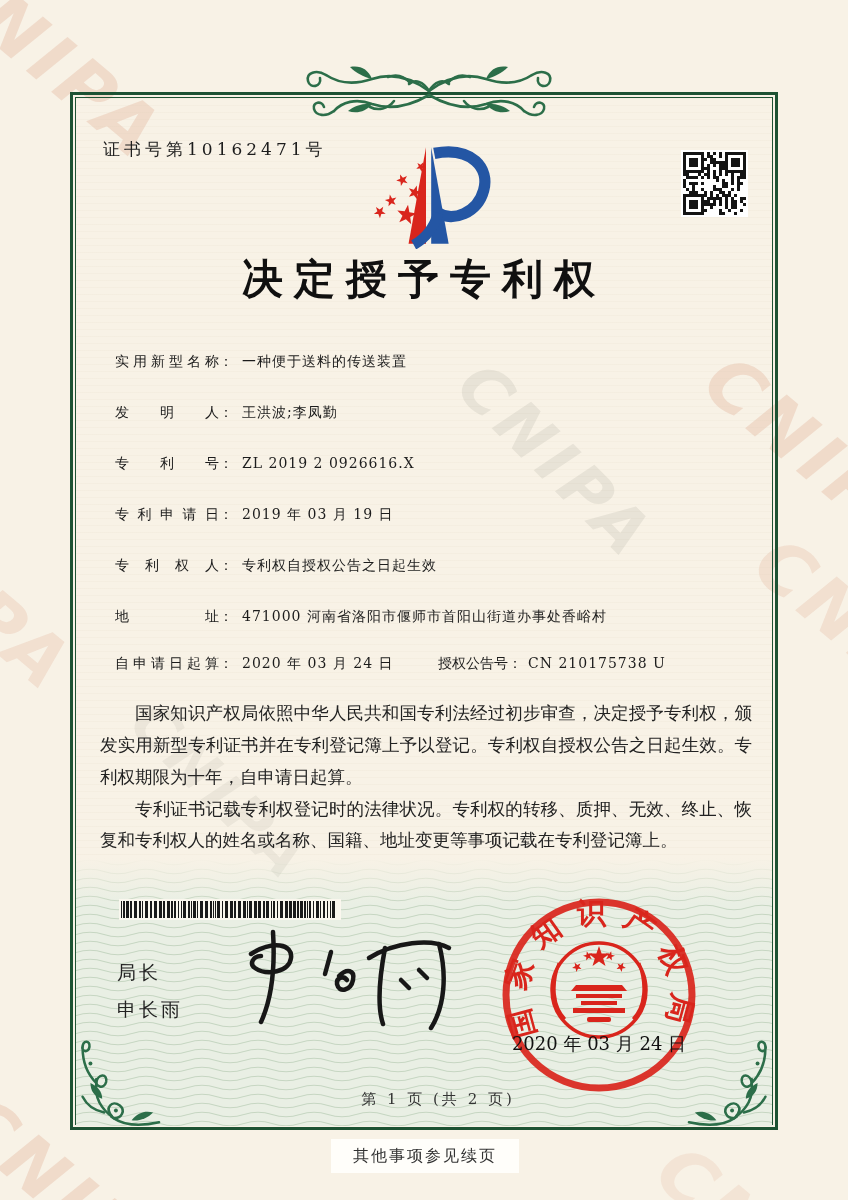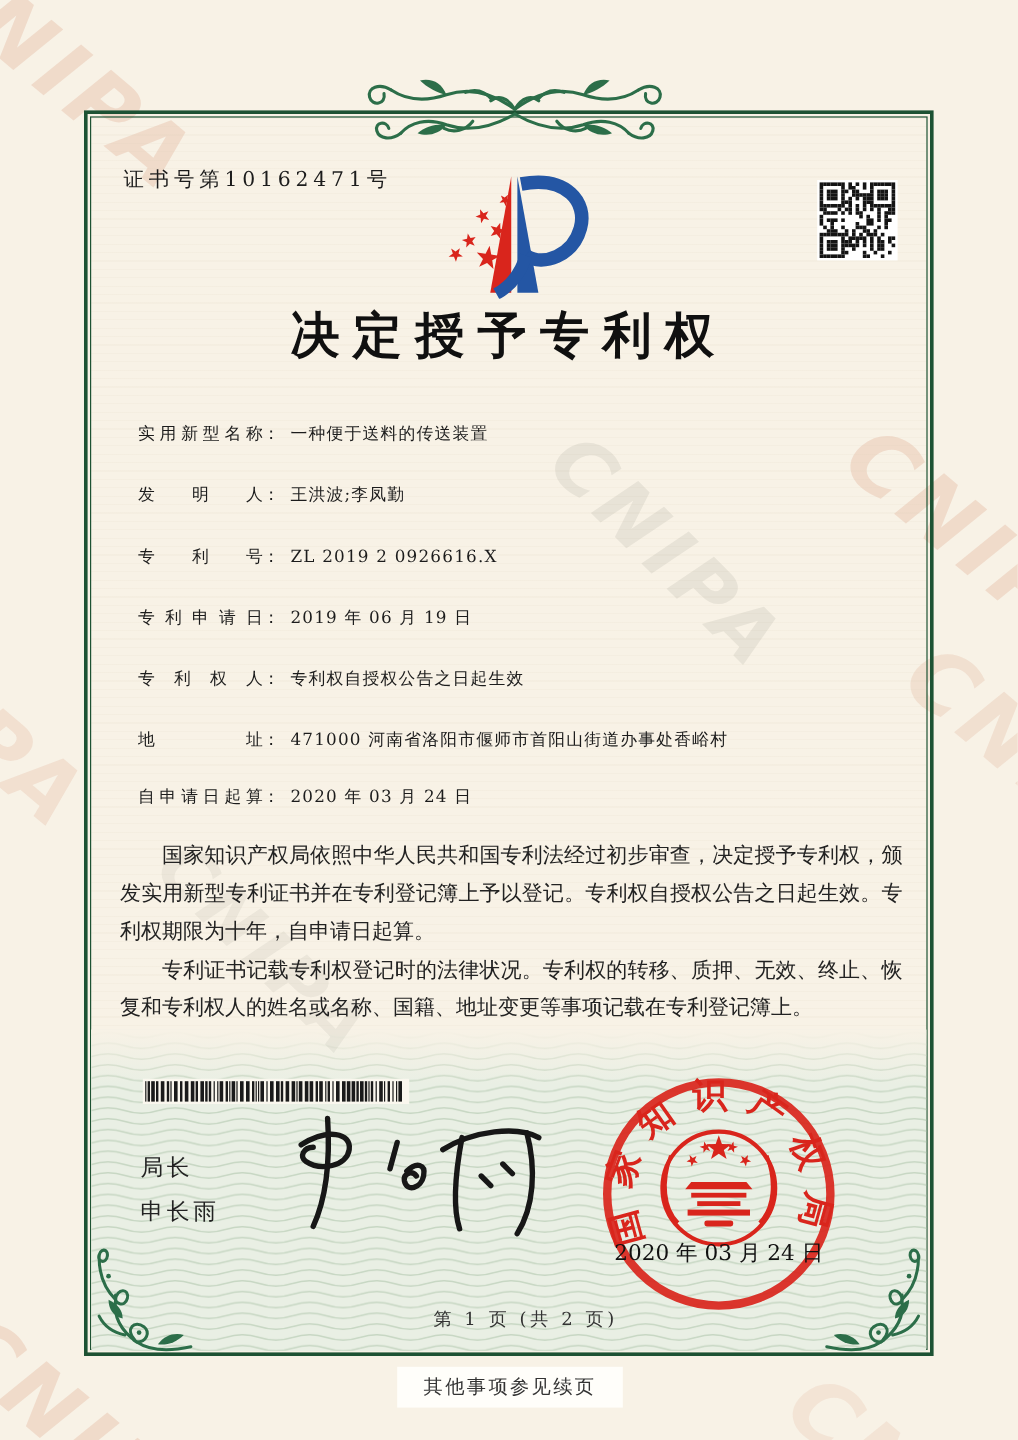--- a/index.html
+++ b/index.html
@@ -427,30 +427,33 @@
 <div class="row" style="top:353px;">
   <span class="lbl">实用新型名称</span><span class="colon">：</span><span class="val">一种便于送料的传送装置</span>
 </div>
 <div class="row" style="top:404px;">
   <span class="lbl">发明人</span><span class="colon">：</span><span class="val">王洪波;李凤勤</span>
 </div>
 <div class="row" style="top:455px;">
   <span class="lbl">专利号</span><span class="colon">：</span><span class="val">ZL 2019 2 0926616.X</span>
 </div>
 <div class="row" style="top:506px;">
-  <span class="lbl">专利申请日</span><span class="colon">：</span><span class="val">2019 年 06 月 19 日</span>
+  <span class="lbl">专利申请日</span><span class="colon">：</span><span class="val">2019 年 03 月 19 日</span>
 </div>
 <div class="row" style="top:557px;">
   <span class="lbl">专利权人</span><span class="colon">：</span><span class="val">专利权自授权公告之日起生效</span>
 </div>
 <div class="row" style="top:608px;">
   <span class="lbl">地址</span><span class="colon">：</span><span class="val">471000 河南省洛阳市偃师市首阳山街道办事处香峪村</span>
 </div>
 <div class="row" style="top:655px;">
   <span class="lbl">自申请日起算</span><span class="colon">：</span><span class="val">2020 年 03 月 24 日</span>
+  <span class="grant-no">
+    <span>授权公告号</span><span>：</span><span class="val">CN 210175738 U</span>
+  </span>
 </div>
 
 <div class="paras">
   <p>国家知识产权局依照中华人民共和国专利法经过初步审查，决定授予专利权，颁发实用新型专利证书并在专利登记簿上予以登记。专利权自授权公告之日起生效。专利权期限为十年，自申请日起算。</p>
   <p>专利证书记载专利权登记时的法律状况。专利权的转移、质押、无效、终止、恢复和专利权人的姓名或名称、国籍、地址变更等事项记载在专利登记簿上。</p>
 </div>
 
 <div class="barcode" id="barcode"><span style="width: 1px; margin-right: 1px;"></span><span style="width: 2px; margin-right: 1px;"></span><span style="width: 3px; margin-right: 1px;"></span><span style="width: 2px; margin-right: 2px;"></span><span style="width: 3px; margin-right: 2px;"></span><span style="width: 2px; margin-right: 1px;"></span><span style="width: 1px; margin-right: 2px;"></span><span style="width: 3px; margin-right: 2px;"></span><span style="width: 2px; margin-right: 2px;"></span><span style="width: 3px; margin-right: 2px;"></span><span style="width: 3px; margin-right: 1px;"></span><span style="width: 2px; margin-right: 2px;"></span><span style="width: 3px; margin-right: 1px;"></span><span style="width: 2px; margin-right: 1px;"></span><span style="width: 2px; margin-right: 2px;"></span><span style="width: 1px; margin-right: 2px;"></span><span style="width: 1px; margin-right: 1px;"></span><span style="width: 3px; margin-right: 2px;"></span><span style="width: 2px; margin-right: 1px;"></span><span style="width: 1px; margin-right: 1px;"></span><span style="width: 3px; margin-right: 1px;"></span><span style="width: 1px; margin-right: 2px;"></span><span style="width: 3px; margin-right: 2px;"></span><span style="width: 3px; margin-right: 2px;"></span><span style="width: 2px; margin-right: 1px;"></span><span style="width: 1px; margin-right: 1px;"></span><span style="width: 1px; margin-right: 1px;"></span><span style="width: 3px; margin-right: 2px;"></span><span style="width: 1px; margin-right: 2px;"></span><span style="width: 3px; margin-right: 2px;"></span><span style="width: 3px; margin-right: 1px;"></span><span style="width: 2px; margin-right: 2px;"></span><span style="width: 3px; margin-right: 2px;"></span><span style="width: 3px; margin-right: 1px;"></span><span style="width: 1px; margin-right: 1px;"></span><span style="width: 3px; margin-right: 2px;"></span><span style="width: 3px; margin-right: 1px;"></span><span style="width: 3px; margin-right: 2px;"></span><span style="width: 2px; margin-right: 1px;"></span><span style="width: 3px; margin-right: 2px;"></span><span style="width: 1px; margin-right: 1px;"></span><span style="width: 2px; margin-right: 2px;"></span><span style="width: 1px; margin-right: 2px;"></span><span style="width: 3px; margin-right: 2px;"></span><span style="width: 3px; margin-right: 1px;"></span><span style="width: 3px; margin-right: 1px;"></span><span style="width: 3px; margin-right: 1px;"></span><span style="width: 2px; margin-right: 1px;"></span><span style="width: 3px; margin-right: 1px;"></span><span style="width: 2px; margin-right: 1px;"></span><span style="width: 1px; margin-right: 1px;"></span><span style="width: 2px; margin-right: 2px;"></span><span style="width: 1px; margin-right: 2px;"></span><span style="width: 3px; margin-right: 1px;"></span><span style="width: 1px; margin-right: 2px;"></span><span style="width: 2px; margin-right: 2px;"></span><span style="width: 1px; margin-right: 2px;"></span><span style="width: 1px; margin-right: 1px;"></span><span style="width: 3px; margin-right: 1px;"></span></div>
 
 <div class="signer signer-title">局长</div>

